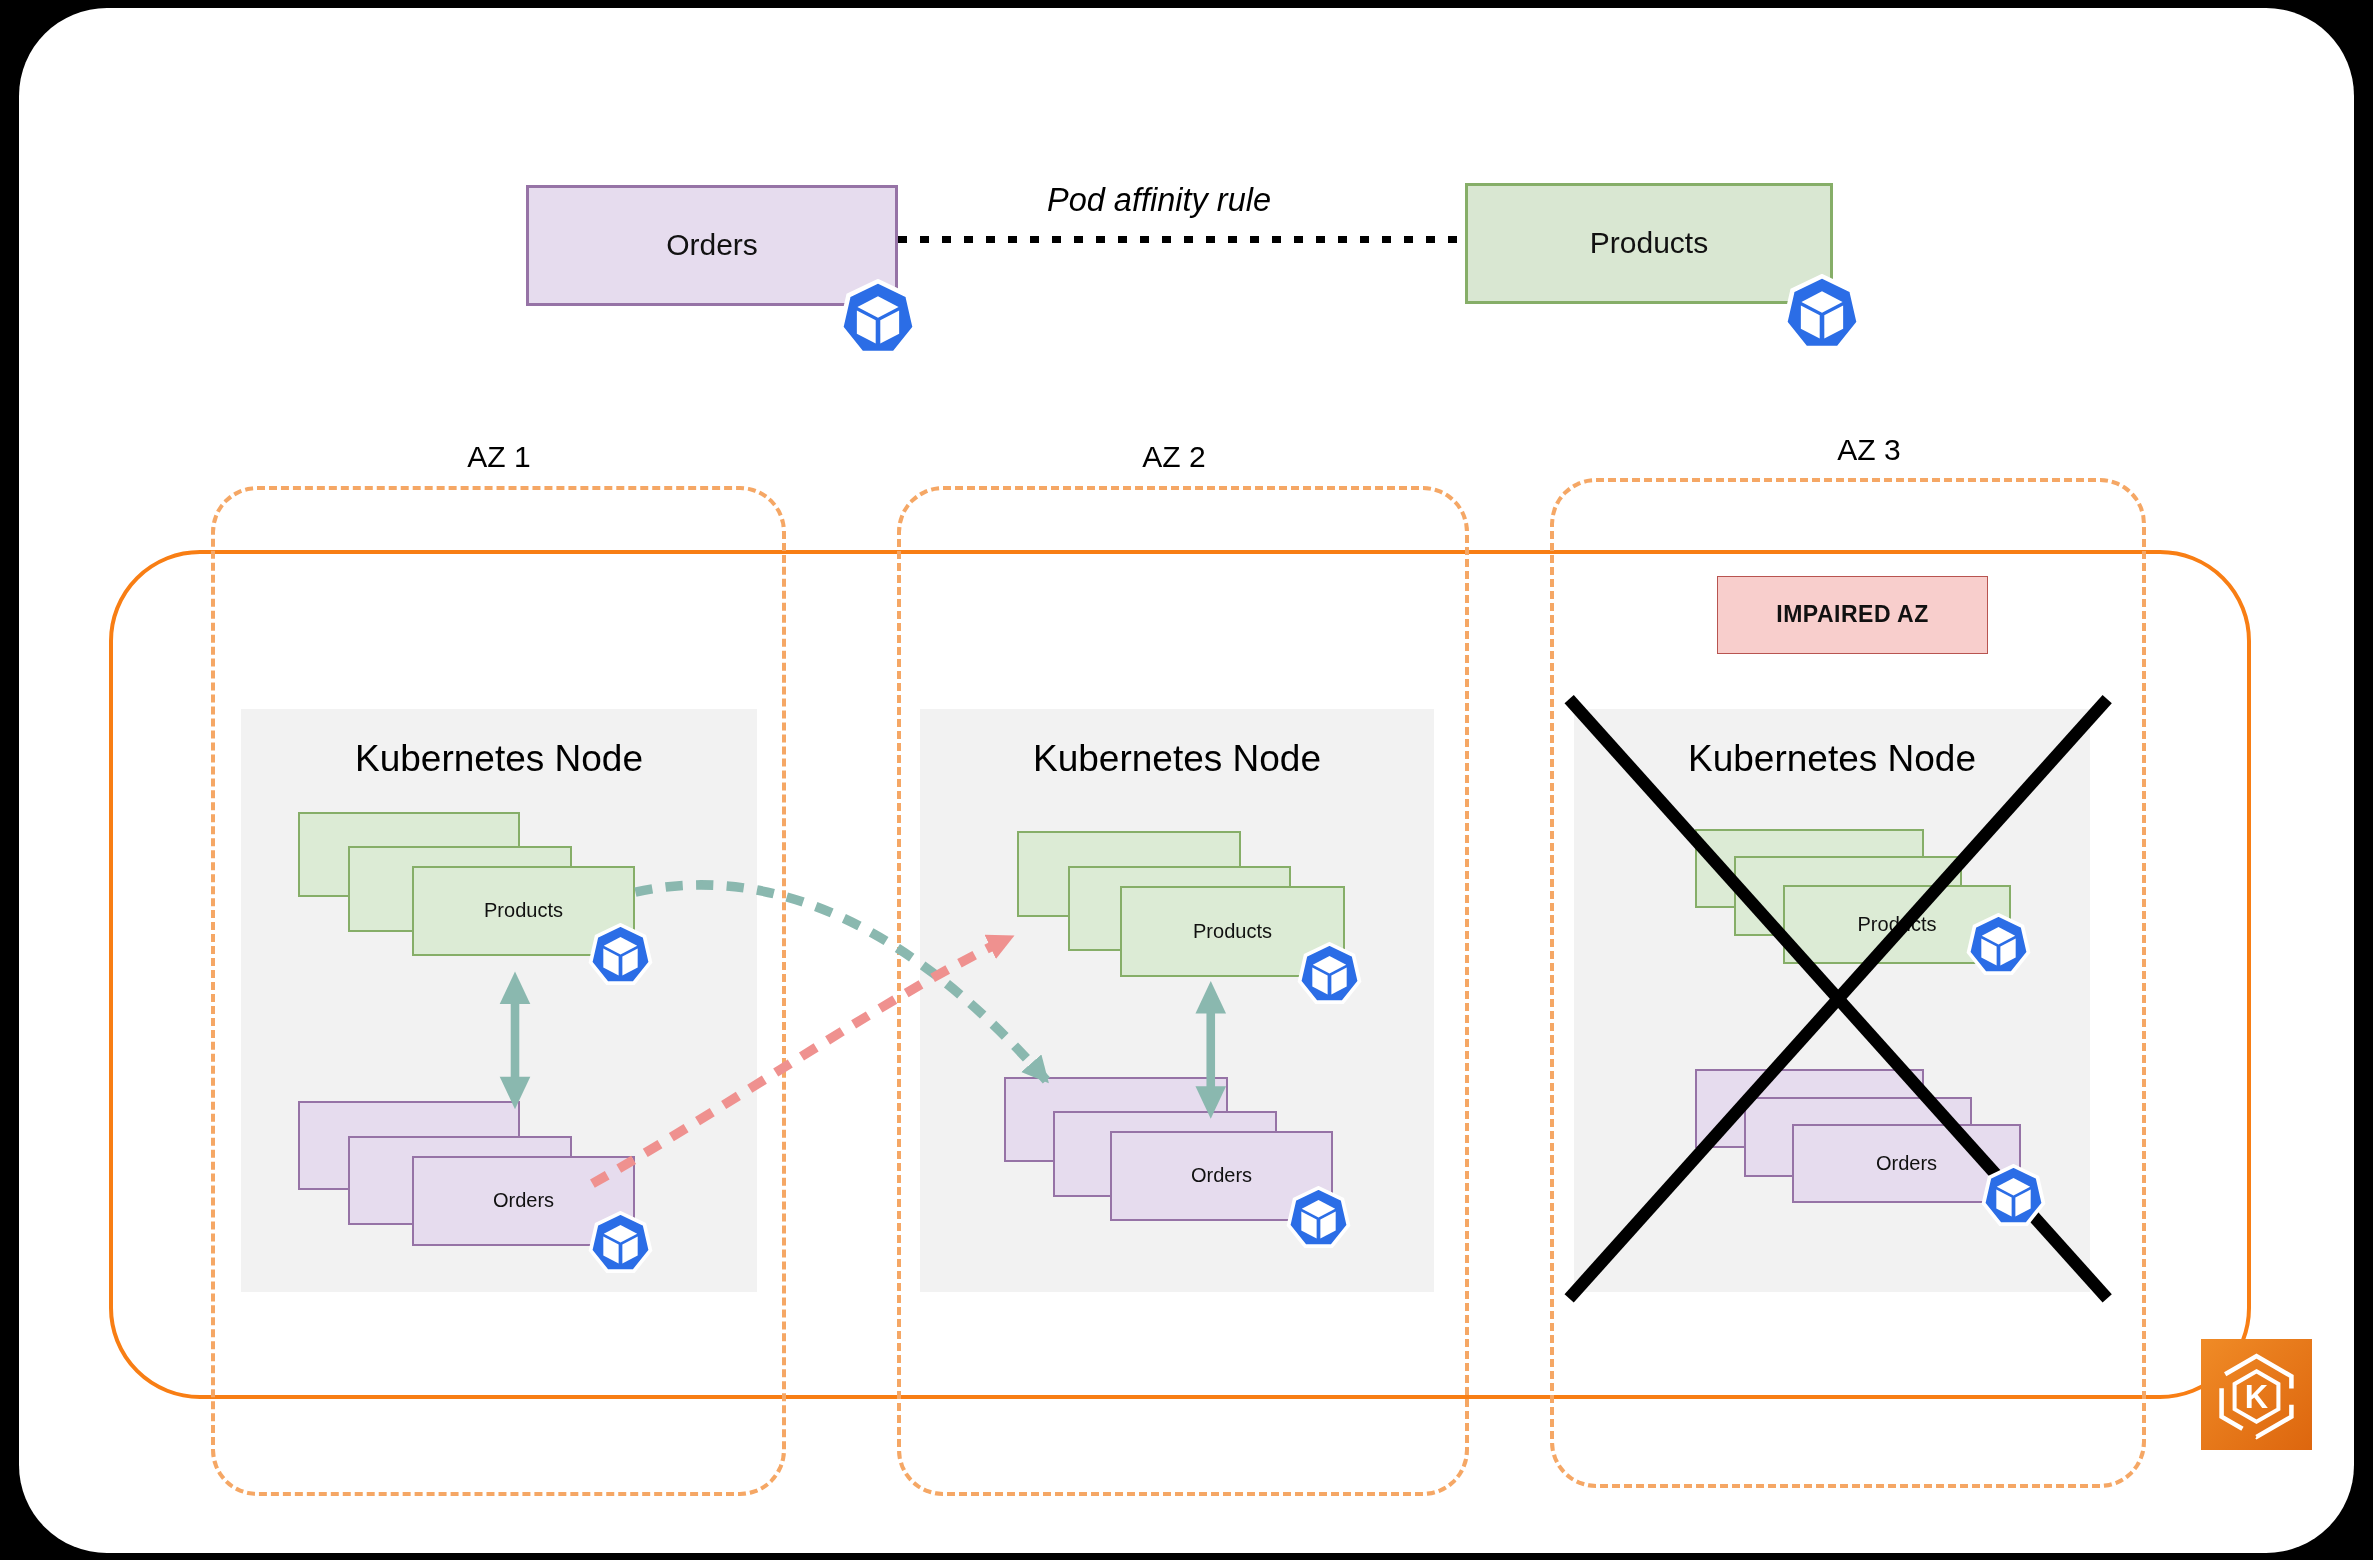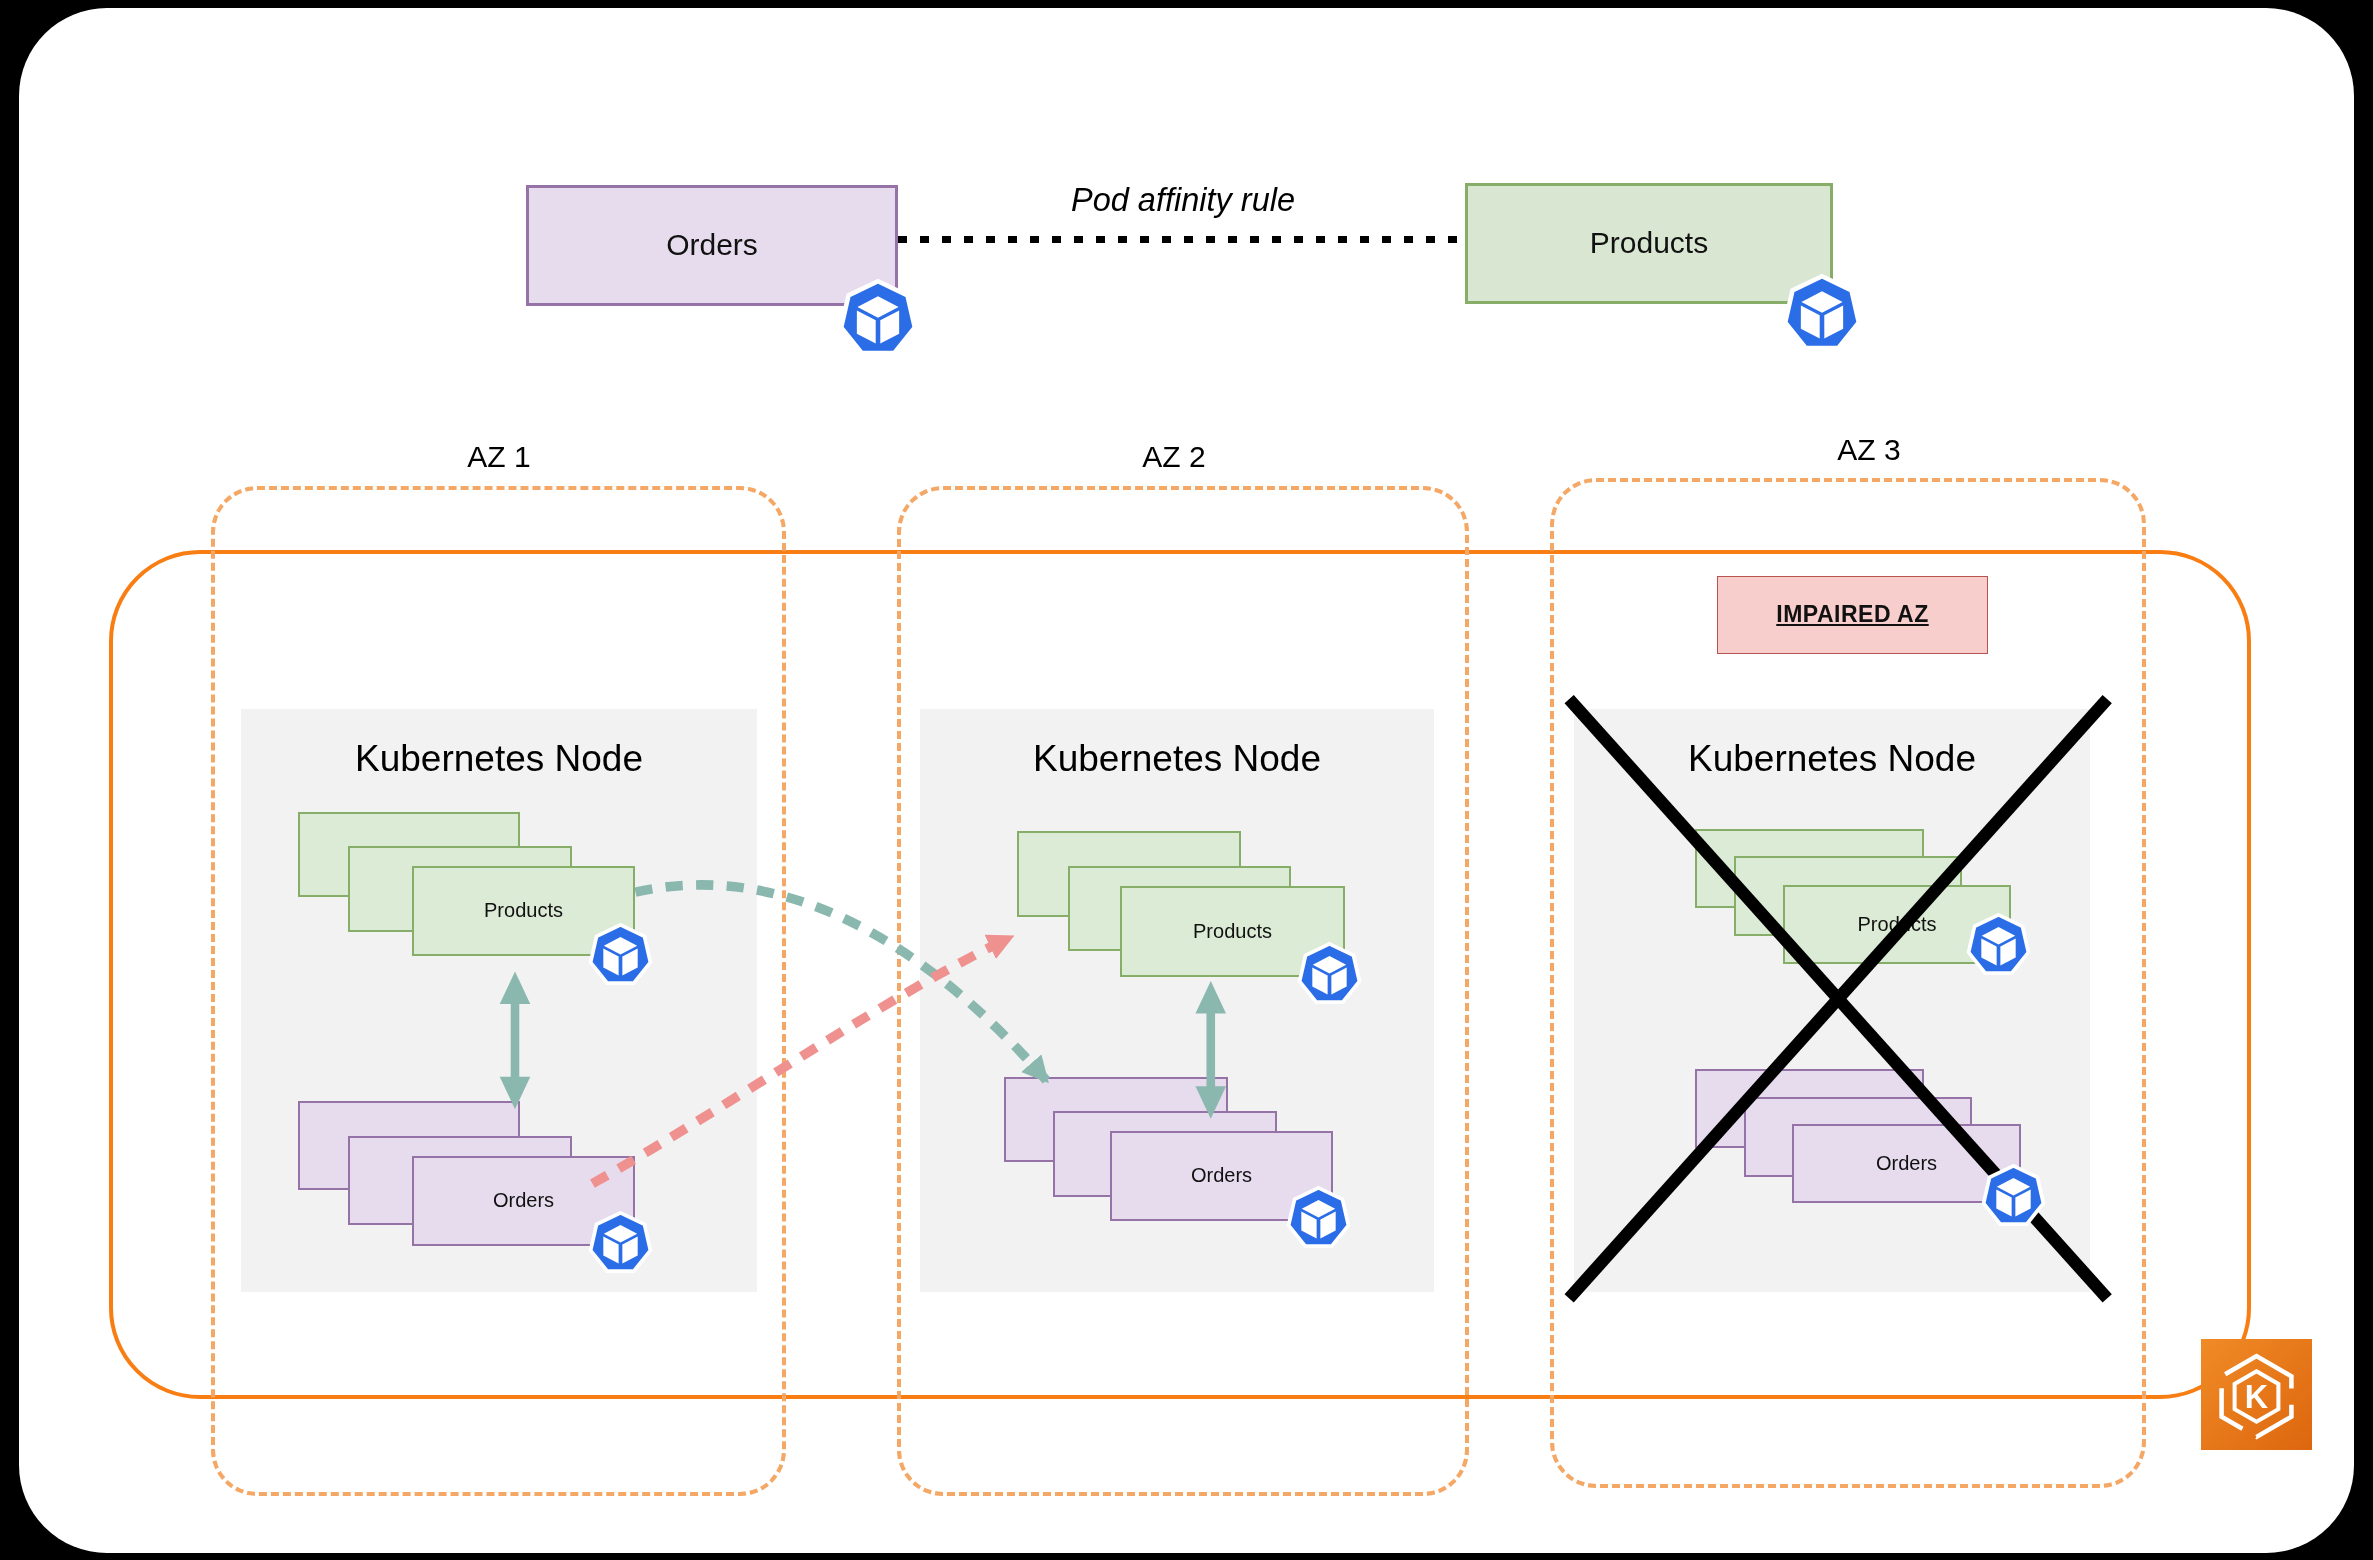--- a/index.html
+++ b/index.html
@@ -29,21 +29,21 @@
 </head>
 <body>
 
 <div class="stage">
   <div class="sheet">
 
     <div class="bigbox orders" style="left:507px;top:177px;width:366px;height:115px;">
       <span>Orders</span>
     </div>
 
-    <div class="rule-label" style="left:1164px;top:174px;font-style:italic;">Pod affinity rule</div>
+    <div class="rule-label" style="left:1140px;top:174px;font-style:italic;">Pod affinity rule</div>
     <div class="dotline" style="left:879px;top:228px;width:564px;"></div>
 
     <div class="bigbox products" style="left:1446px;top:175px;width:362px;height:115px;">
       <span>Products</span>
     </div>
 
     <div class="cluster-border" style="left:90px;top:542px;width:2134px;height:841px;"></div>
 
     <div class="az-label" style="left:480px;top:432px;">AZ 1</div>
     <div class="az-border" style="left:192px;top:478px;width:567px;height:1002px;"></div>
@@ -72,21 +72,21 @@
       <span>Products</span>
     </div>
     <div class="pbox purple" style="left:985px;top:1069px;width:220px;height:81px;"></div>
     <div class="pbox purple" style="left:1034px;top:1103px;width:220px;height:82px;"></div>
     <div class="pbox purple" style="left:1091px;top:1123px;width:219px;height:86px;">
       <span>Orders</span>
     </div>
 
     <div class="az-label" style="left:1822px;top:425px;margin-left:28px;">AZ 3</div>
     <div class="az-border" style="left:1531px;top:470px;width:588px;height:1002px;"></div>
-    <div class="impaired" style="left:1698px;top:568px;width:269px;height:76px;text-decoration:underline;">
+    <div class="impaired" style="left:1698px;top:568px;width:269px;height:76px;">
       <span>IMPAIRED AZ</span>
     </div>
     <div class="node" style="left:1555px;top:701px;width:516px;height:583px;">
       <div class="node-title">Kubernetes Node</div>
     </div>
     <div class="pbox green" style="left:1676px;top:821px;width:225px;height:75px;"></div>
     <div class="pbox green" style="left:1715px;top:848px;width:224px;height:76px;"></div>
     <div class="pbox green" style="left:1764px;top:877px;width:224px;height:75px;">
       <span>Products</span>
     </div>

